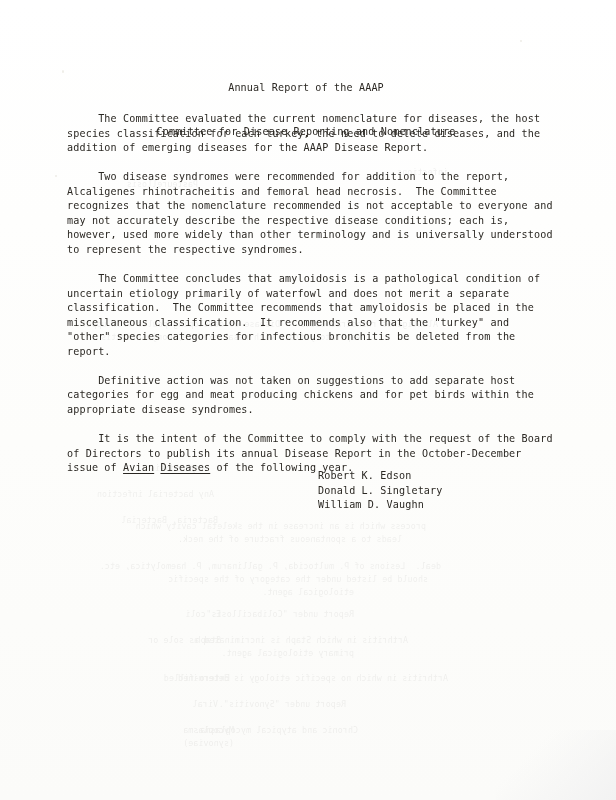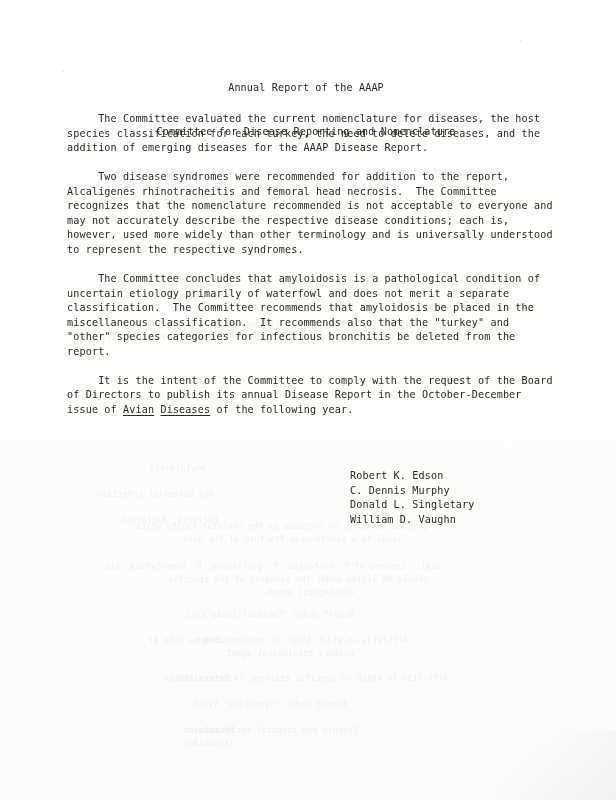--- a/index.html
+++ b/index.html
@@ -104,21 +104,20 @@
   #signature-block {
     position: absolute;
     top: 469px;
     left: 318px;
     width: 260px;
   }
   .sig-line {
     display: block;
     white-space: pre;
     line-height: 14.55px;
-    margin-left: 32px;
   }
 
   
   .speck {
     position: absolute;
     background: #dedbd2;
     border-radius: 50%;
     opacity: 0.5;
     pointer-events: none;
   }
@@ -179,26 +178,28 @@
 recognizes that the nomenclature recommended is not acceptable to everyone and
 may not accurately describe the respective disease conditions; each is,
 however, used more widely than other terminology and is universally understood
 to represent the respective syndromes.</p>
       <p class="para">     The Committee concludes that amyloidosis is a pathological condition of
 uncertain etiology primarily of waterfowl and does not merit a separate
 classification.  The Committee recommends that amyloidosis be placed in the
 miscellaneous classification.  It recommends also that the "turkey" and
 "other" species categories for infectious bronchitis be deleted from the
 report.</p>
+      <p class="para">     Definitive action was not taken on suggestions to add separate host
+categories for egg and meat producing chickens and for pet birds within the
+appropriate disease syndromes.</p>
       <p class="para"><span>     It is the intent of the Committee to comply with the request of the Board
 of Directors to publish its annual Disease Report in the October-December
 issue of </span><span class="uline">Avian</span><span> </span><span class="uline">Diseases</span><span> of the following year.</span></p>
     </div>
 
     <div id="signature-block">
       <span class="sig-line">Robert K. Edson</span>
-      <span class="sig-line">C. Dennis Murphy</span>
       <span class="sig-line">Donald L. Singletary</span>
       <span class="sig-line">William D. Vaughn</span>
     </div>
 
   </div>
 </div>
 
 </body></html>

